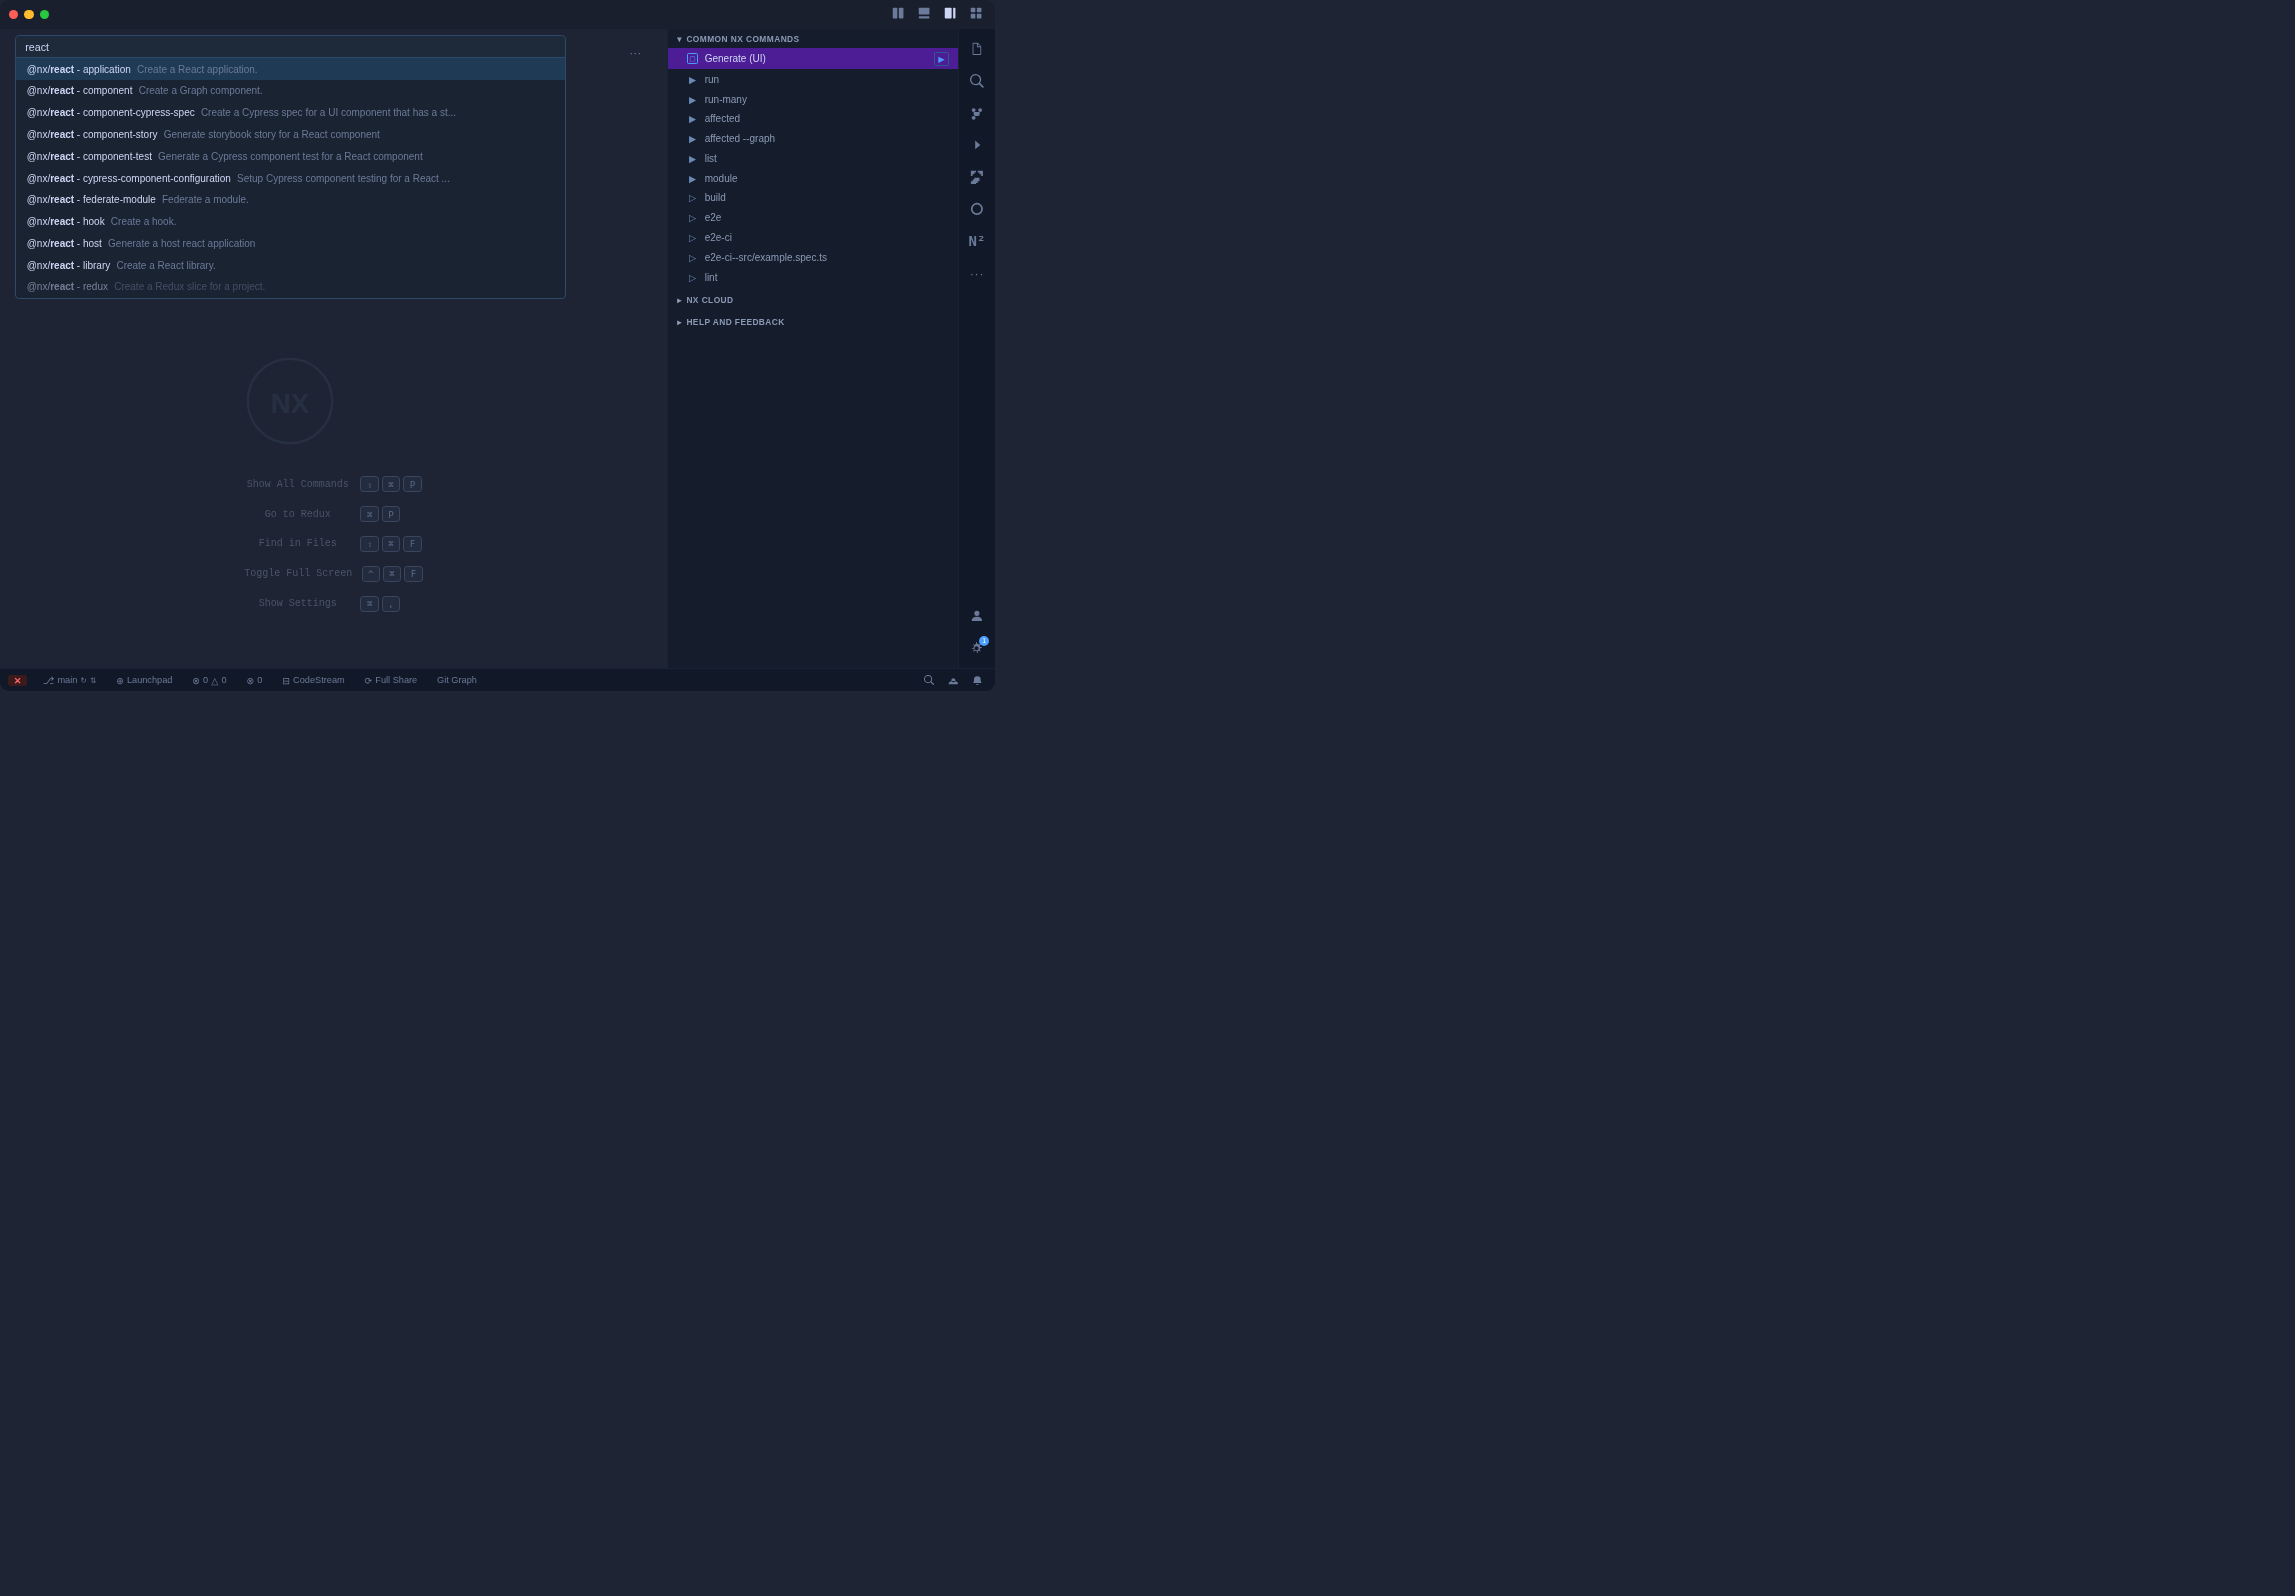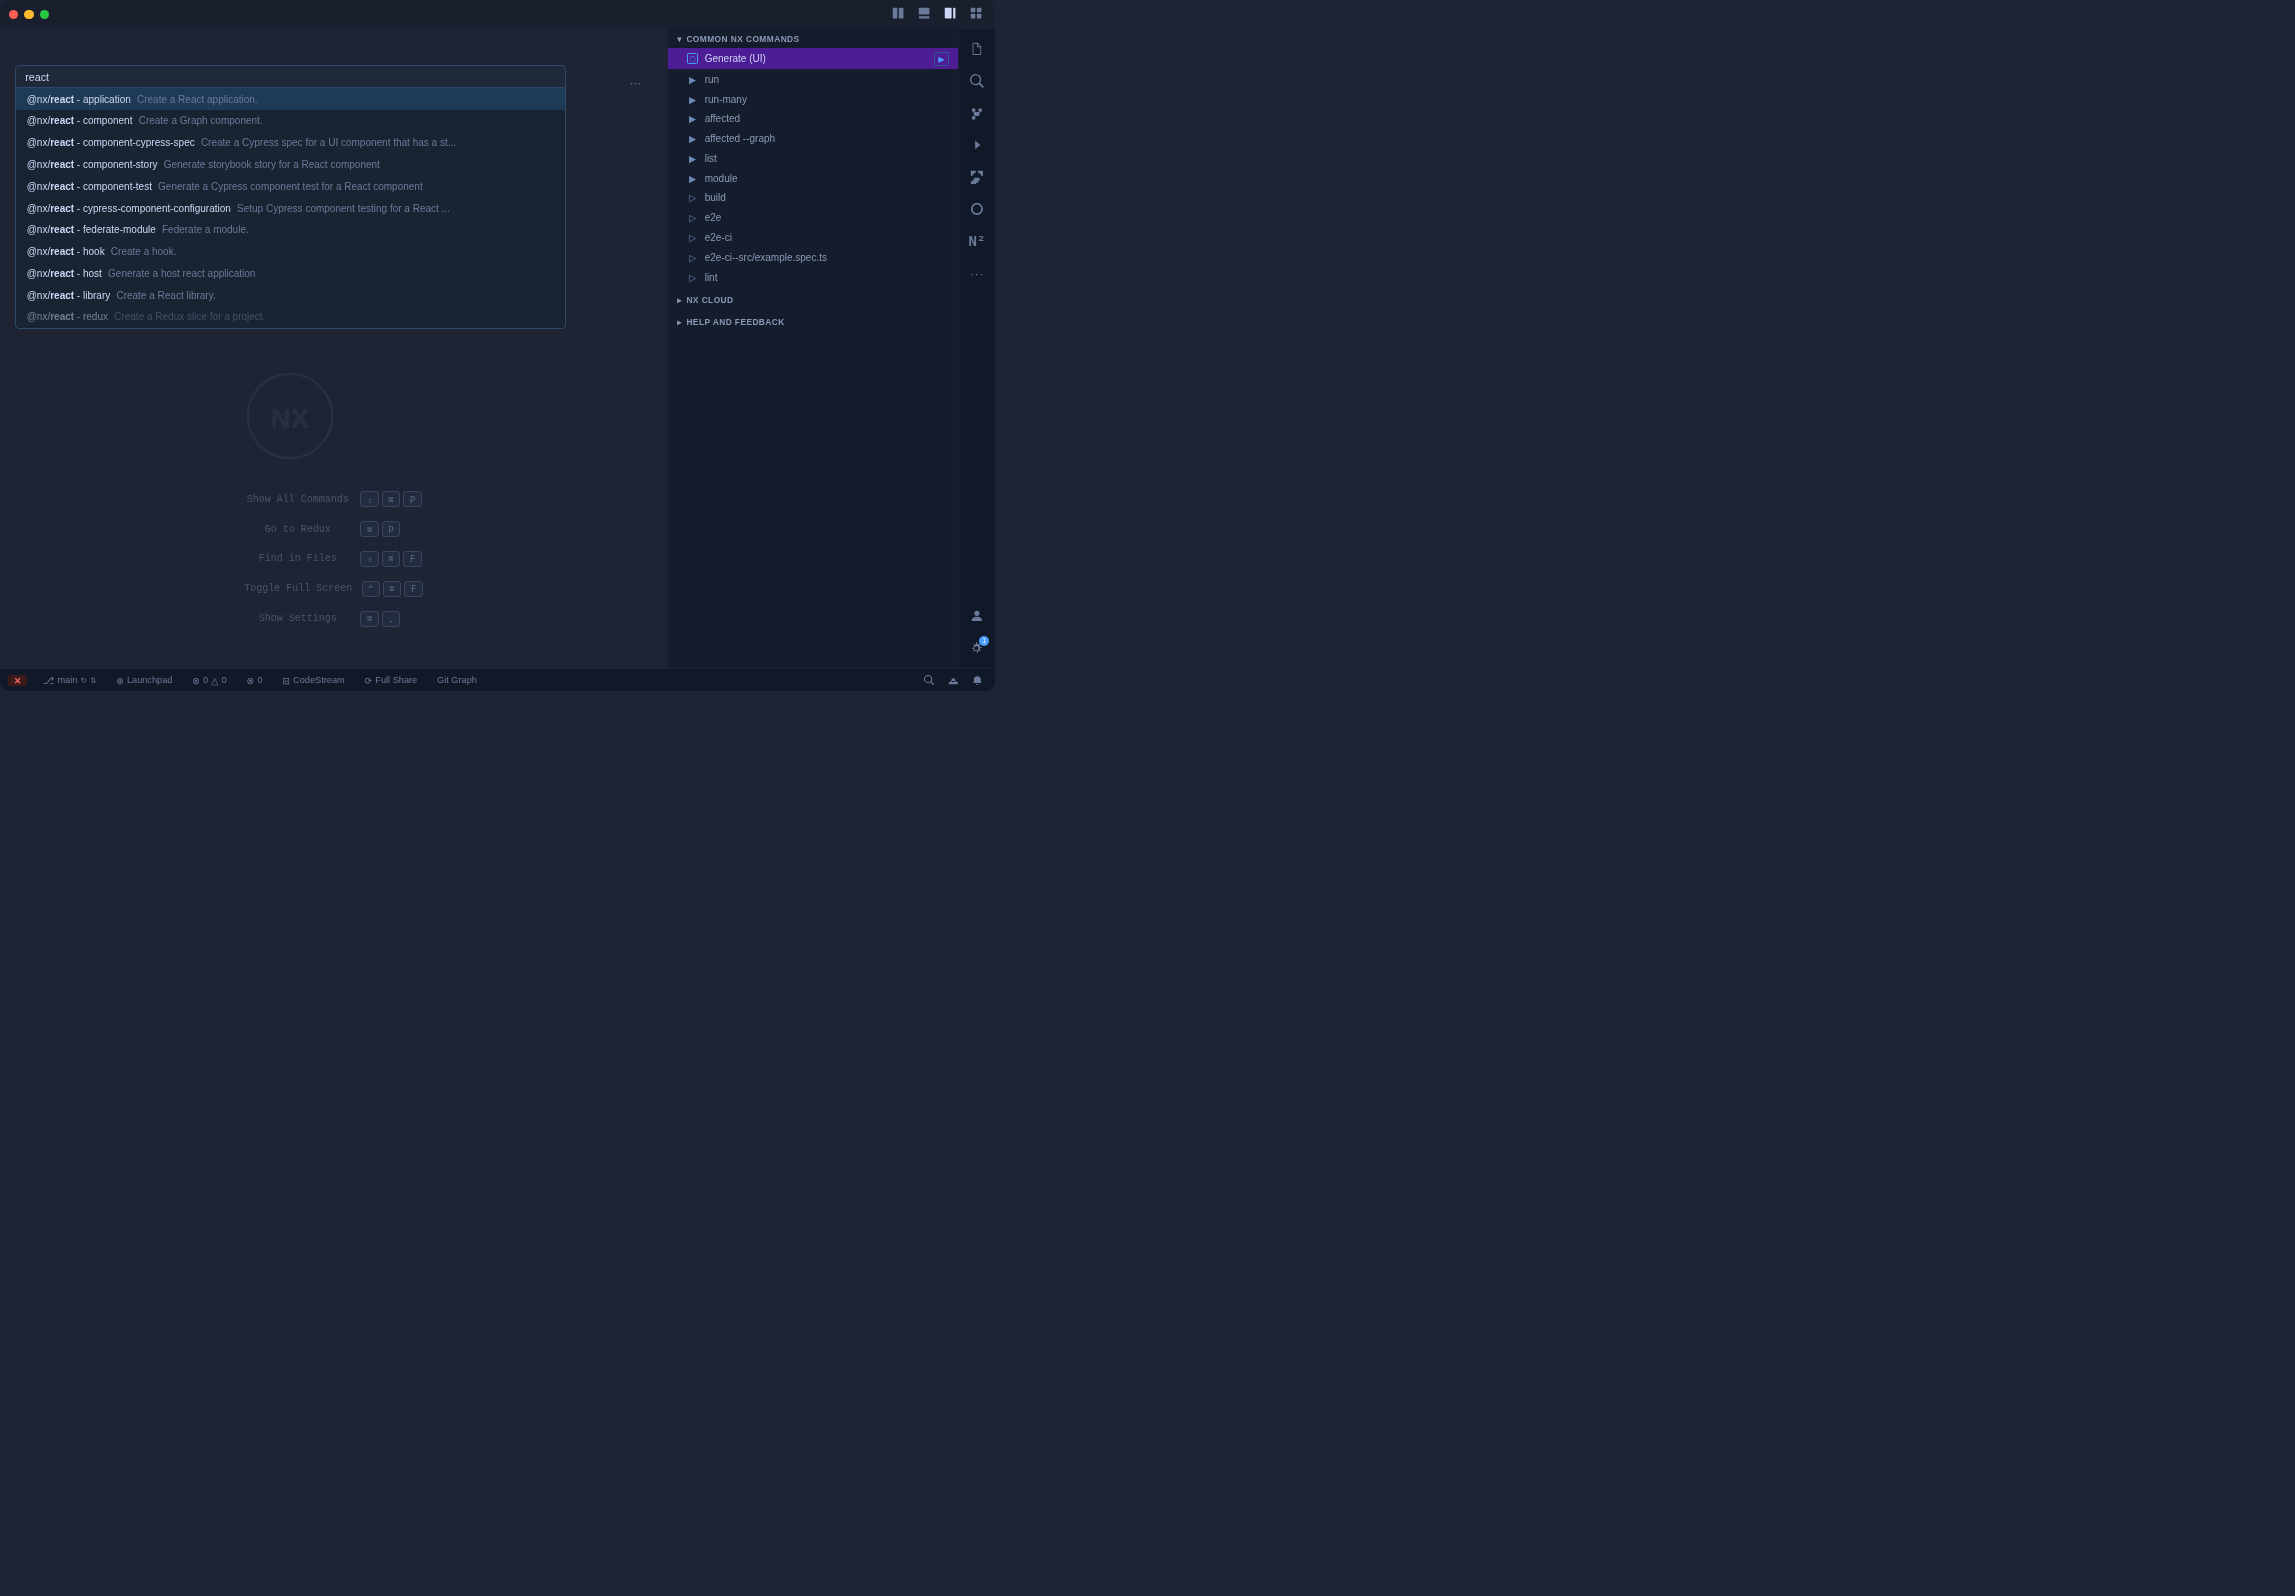--- a/index.html
+++ b/index.html
@@ -327,21 +327,21 @@
         </svg>
     </div>
   </div>
 </div>
 
 <div class="main-layout">
 
   <div class="editor-area">
 
     <div class="command-palette">
-      <div style="position:relative; width:637px;margin-top:30px;">
+      <div style="position:relative; width:637px;">
         <div class="cp-input-wrap">
           <input class="cp-input" type="text" value="react" style="">
         </div>
         <div class="cp-more">···</div>
         <div class="cp-results">
 
           <div class="cp-item active">
             <span class="cmd-name">@nx/<span class="bold">react</span> - application</span>
             <span class="desc">Create a React application.</span>
           </div>

